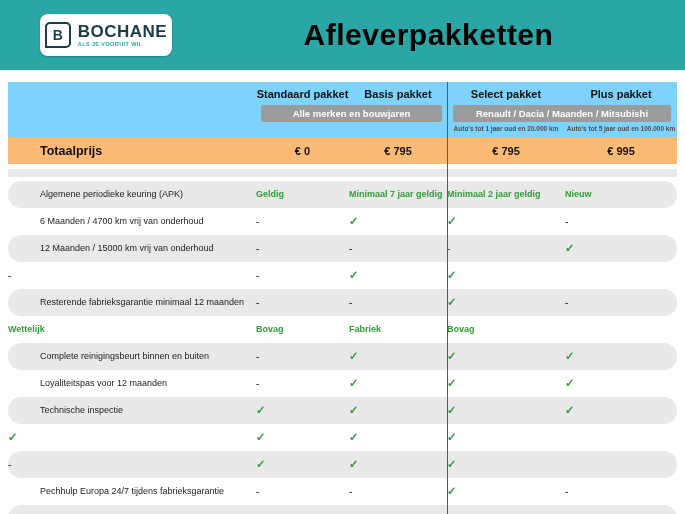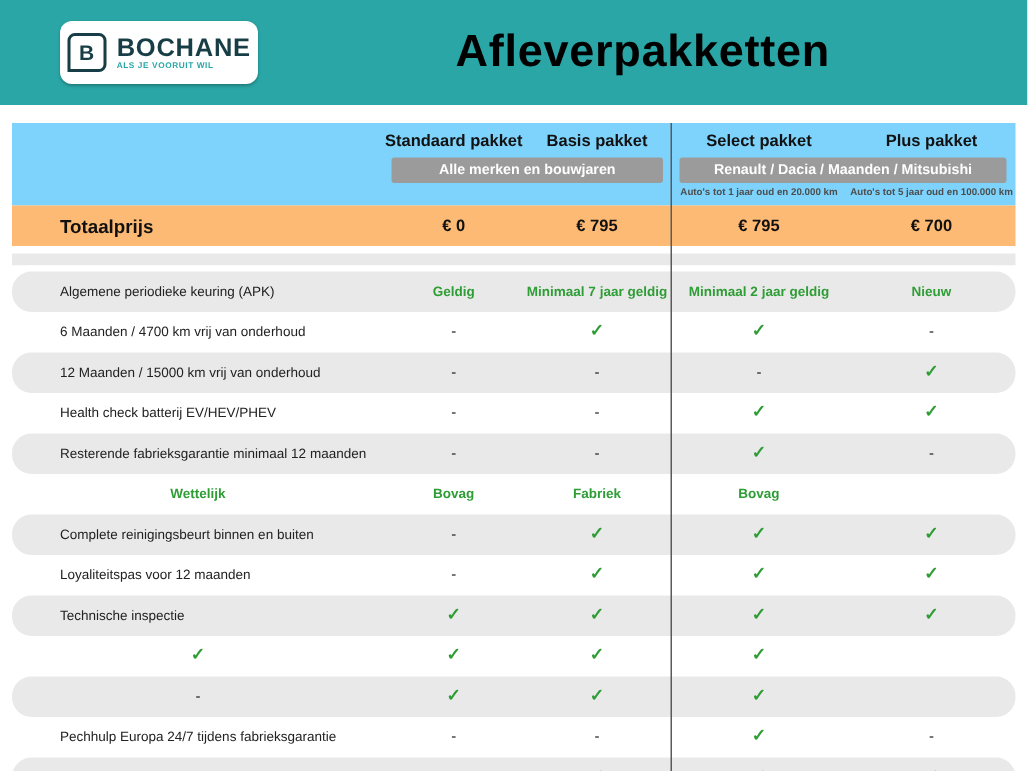--- a/index.html
+++ b/index.html
@@ -45,21 +45,21 @@
   .subnote-select{grid-column:4;}
   .subnote-plus{grid-column:5;}
   .price-row{background:#fdba74;min-height:27px;}
   .price-label{font-size:12.5px;font-weight:bold;padding-left:32px;color:#111;}
   .price-val{font-size:11px;font-weight:bold;text-align:center;color:#111;}
   .spacer-strip{height:8px;background:#e9e9e9;margin-top:5px;}
   .spacer-gap{height:4px;background:#ffffff;}
   .rows .row{min-height:23px;padding:2px 0;border-radius:13px;}
   .rows .row:nth-child(odd){background:#e9e9e9;}
   .row-label{font-size:9px;color:#222;padding-left:32px;padding-right:6px;line-height:1.25;}
-  .cell{text-align:center;font-size:10px;line-height:1.2;}
+  .cell{font-size:10px;line-height:1.2;}
   .cell.pos{color:#2f9d36;font-weight:bold;font-size:9px;}
   .cell.pos.check{font-size:11.5px;}
   .cell.neutral{color:#111;font-weight:normal;}
 </style>
 </head>
 <body>
 
 <header class="topbar">
   <div class="logo-box">
     <span class="logo-icon">B</span>
@@ -92,21 +92,21 @@
       <div class="subnote subnote-select">Auto's tot 1 jaar oud en 20.000 km</div>
       <div class="subnote subnote-plus">Auto's tot 5 jaar oud en 100.000 km</div>
     </div>
   </section>
 
   <section class="grid price-row">
     <div class="price-label">Totaalprijs</div>
     <div class="price-val">€ 0</div>
     <div class="price-val">€ 795</div>
     <div class="price-val">€ 795</div>
-    <div class="price-val">€ 700</div>
+    <div class="price-val">€ 995</div>
   </section>
 
   <div class="spacer-strip"></div>
   <div class="spacer-gap"></div>
 
   <section class="rows" id="rows">
       <div class="grid row">
         <div class="row-label">Algemene periodieke keuring (APK)</div>
         <div class="cell pos">Geldig</div>
         <div class="cell pos">Minimaal 7 jaar geldig</div>
@@ -121,21 +121,20 @@
         <div class="cell neutral">-</div>
       </div>
       <div class="grid row">
         <div class="row-label">12 Maanden / 15000 km vrij van onderhoud</div>
         <div class="cell neutral">-</div>
         <div class="cell neutral">-</div>
         <div class="cell neutral">-</div>
         <div class="cell pos check">✓</div>
       </div>
       <div class="grid row">
-        <div class="row-label">Health check batterij EV/HEV/PHEV</div>
         <div class="cell neutral">-</div>
         <div class="cell neutral">-</div>
         <div class="cell pos check">✓</div>
         <div class="cell pos check">✓</div>
       </div>
       <div class="grid row">
         <div class="row-label">Resterende fabrieksgarantie minimaal 12 maanden</div>
         <div class="cell neutral">-</div>
         <div class="cell neutral">-</div>
         <div class="cell pos check">✓</div>

